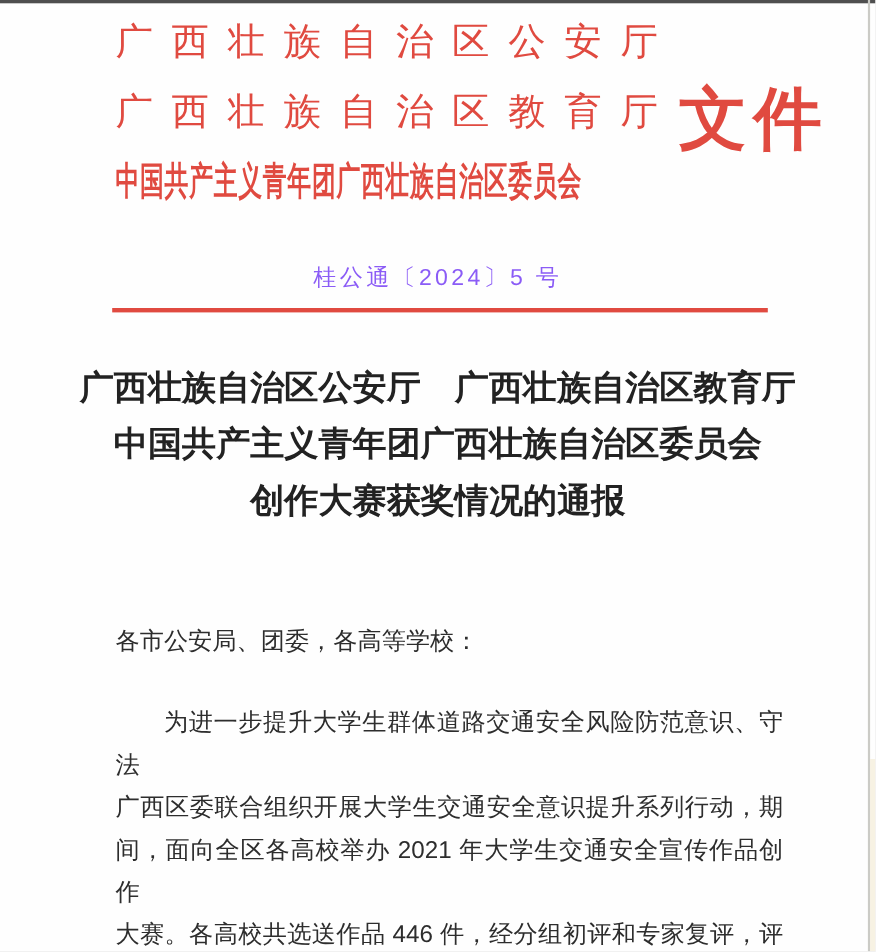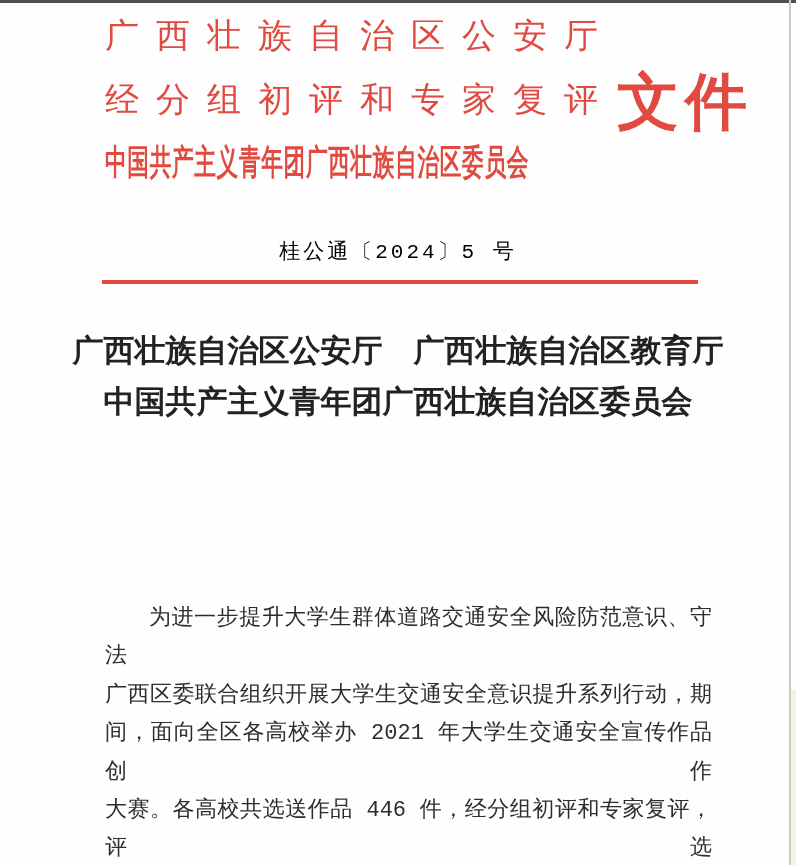--- a/index.html
+++ b/index.html
@@ -3,21 +3,21 @@
 <meta charset="utf-8">
 <style>
   html, body { margin: 0; padding: 0; background: #e8e8e8; }
   .page {
     position: relative;
     width: 796px;
     height: 865px;
     margin: 0 auto;
     background: #fefefe;
     overflow: hidden;
-    font-family: Liberation Mono, monospace;
+    font-family: Liberation Sans, sans-serif;
     color: #2d2d2d;
   }
   
   .scan-top    { position:absolute; left:0; top:0; width:100%; height:3px; background:#4f4f4f; }
   .scan-right  { position:absolute; left:789px; top:0; width:2px; height:100%; background:#cbcbc6; }
   .scan-corner { position:absolute; left:791px; top:690px; width:5px; height:175px; background:#f4edda; opacity:.75; }
 
   
   .letterhead { position:absolute; left:105px; top:6px; white-space:nowrap; }
   .lh-row { height:64px; line-height:64px; }
@@ -43,21 +43,21 @@
     font-weight:bold;
     color:var(--accent-red);
     transform:scaleX(0.62);
     transform-origin:left center;
     letter-spacing:1px;
   }
 
   .doc-number {
     position:absolute; top:238px; left:0; width:100%;
     text-align:center;
-    font-size:21px; letter-spacing:3px; color:#000000;
+    font-size:21px; letter-spacing:3px; color:#8b5cf6;
     line-height:30px;
   }
   .red-rule {
     position:absolute; left:102px; top:280px;
     width:596px; height:4px;
     background:var(--accent-red);
     border:none; margin:0;
   }
 
   .doc-title {
@@ -85,37 +85,39 @@
 
   <div class="scan-top"></div>
   <div class="scan-right"></div>
   <div class="scan-corner"></div>
 
   <header class="letterhead">
     <div class="lh-row">
       <span class="agency-spaced">广西壮族自治区公安厅</span>
     </div>
     <div class="lh-row">
-      <span class="agency-spaced">经分组初评和专家复评</span><span class="doc-mark">文件</span>
+      <span class="agency-spaced">广西壮族自治区教育厅</span><span class="doc-mark">文件</span>
     </div>
     <div class="lh-row3">
       <span class="agency-condensed">中国共产主义青年团广西壮族自治区委员会</span>
     </div>
   </header>
 
   <div class="doc-number">桂公通〔2024〕5 号</div>
 
   <div class="red-rule"></div>
 
   <h1 class="doc-title">
     <div>广西壮族自治区公安厅　广西壮族自治区教育厅</div>
     <div>中国共产主义青年团广西壮族自治区委员会</div>
+    <div>创作大赛获奖情况的通报</div>
   </h1>
 
   <main class="doc-body">
+    <div class="line">各市公安局、团委，各高等学校：</div>
     <div class="line j indent">为进一步提升大学生群体道路交通安全风险防范意识、守法</div>
     <div class="line j">广西区委联合组织开展大学生交通安全意识提升系列行动，期</div>
     <div class="line j">间，面向全区各高校举办 2021 年大学生交通安全宣传作品创作</div>
     <div class="line j">大赛。各高校共选送作品 446 件，经分组初评和专家复评，评选</div>
 
   </main>
 
 </div>
 
 </body></html>

